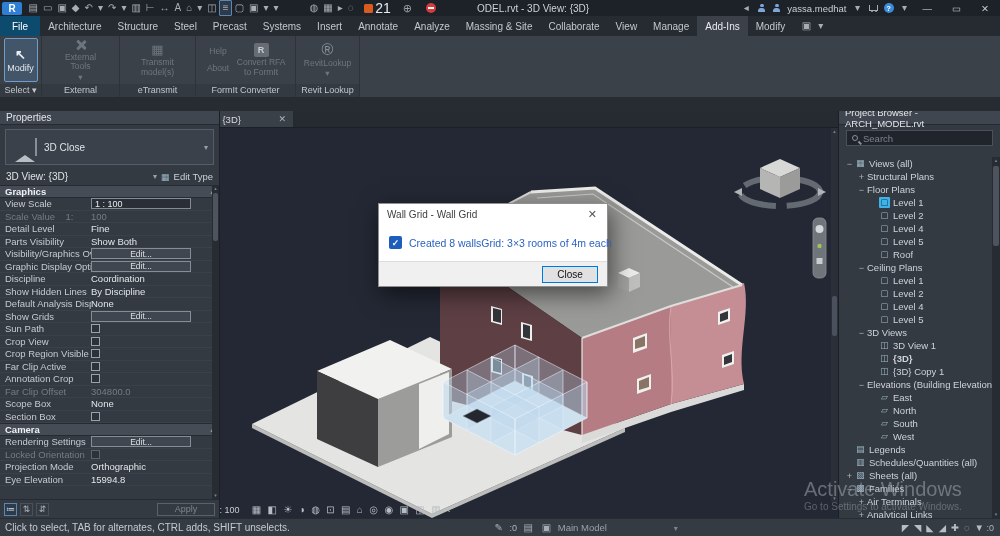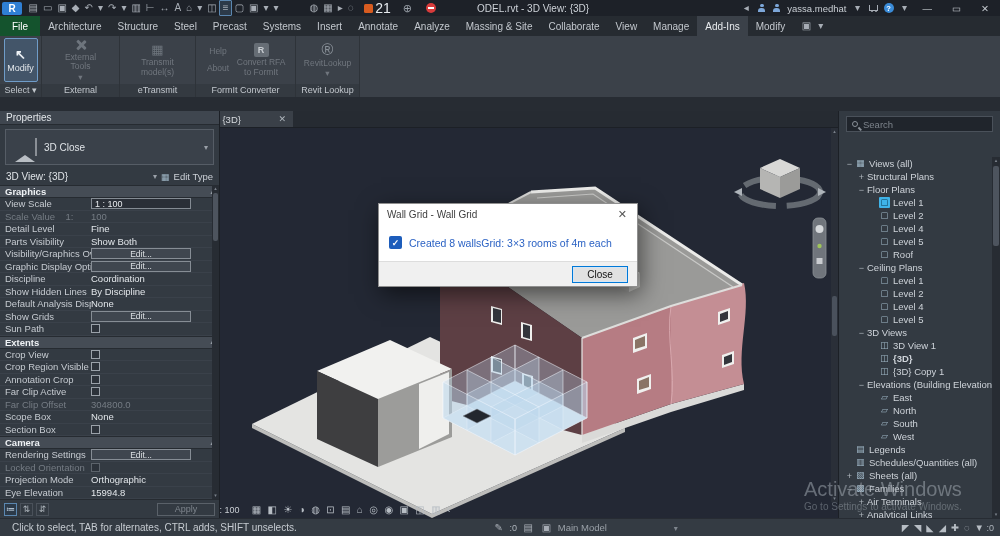--- a/index.html
+++ b/index.html
@@ -26,21 +26,21 @@
 .person::after{content:"";position:absolute;left:1px;top:4px;width:7px;height:4.5px;border-radius:3px 3px 0 0;background:#7da7d9}
 .username{color:#c9ced4;font-size:9.5px}
 .cart{width:9px;height:6px;border:1.2px solid #a7adb5;border-top:none;position:relative;flex:none}
 .cart::after{content:"";position:absolute;left:1px;top:5px;width:2px;height:2px;border-radius:50%;background:#a7adb5;box-shadow:4px 0 0 #a7adb5}
 .helpc{width:10px;height:10px;border-radius:50%;background:#3a8bd8;color:#fff;font-size:7.5px;font-weight:bold;display:flex;align-items:center;justify-content:center;flex:none}
 .winbtn{color:#c3c8ce;font-size:9.5px;padding:0 7px}
 
 
 .tabsrow{position:absolute;top:16px;height:20px;left:0;right:0;background:#262b31;display:flex;align-items:stretch;font-size:10px;color:#c3c8ce;z-index:19}
 .rtab{padding:0 8px;display:flex;align-items:center;white-space:nowrap}
-.rtab.file{background:#14532d;color:#fff;padding:0 12px}
+.rtab.file{background:#0c4a6e;color:#fff;padding:0 12px}
 .rtab.active{background:#3b4149;color:#e9ecef}
 .tabextra{display:flex;align-items:center;color:#9aa1a9;font-size:9px;gap:2px;padding-left:6px}
 
 
 .ribbon{position:absolute;top:36px;height:61px;left:0;right:0;background:#3b4149;display:flex;z-index:18}
 .rib-panel{border-right:1px solid #2e3339;display:flex;flex-direction:column;flex:none}
 .rib-body{flex:1;display:flex;align-items:center;justify-content:center;gap:3px;padding:1px 2px}
 .rib-label{height:13px;text-align:center;font-size:9px;color:#c2c7cd;background:#343a41;line-height:13px;white-space:nowrap}
 .btn-modify{width:34px;height:44px;background:rgba(90,140,190,.28);border:1px solid #6f9cc8;border-radius:2px;display:flex;flex-direction:column;align-items:center;justify-content:center;gap:2px}
 .btn-modify .cur{color:#eef2f6;font-size:13px;font-weight:bold;line-height:13px}
@@ -112,30 +112,30 @@
 .tw{width:11px;flex:none;color:#aeb5bc;font-size:9px;text-align:center}
 .ticon{width:11px;height:11px;flex:none;color:#9fb6c6;font-size:9px;line-height:11px;text-align:center;margin-right:3px}
 .ticon.sel{background:#3fb3e8;color:#0a3850;border-radius:1px}
 .tlabel{overflow:hidden}
 .tlabel.b{font-weight:bold}
 .bvsb{position:absolute;right:0;top:46px;bottom:0;width:8px;background:#272c33}
 .bvsb .th{position:absolute;left:1px;right:1px;top:9px;height:80px;background:#4d545e;border-radius:2px}
 
 
 .statusbar{position:absolute;left:0;right:0;bottom:0;height:18px;background:#343b43;color:#c6cbd1;font-size:10px;display:flex;align-items:center;z-index:20;border-top:1px solid #272c33}
-.hint{padding-left:12px;flex:none;width:492px;white-space:nowrap;overflow:hidden}
+.hint{padding-left:5px;flex:none;width:492px;white-space:nowrap;overflow:hidden}
 .sgroup{display:flex;align-items:center;gap:4px}
 .scount{color:#aeb5bc;font-size:9px}
 .mainmodel{color:#9aa1a8;font-size:9.5px;width:130px;display:flex;align-items:flex-end}
 .mainmodel .mmchev{margin-left:auto;color:#7e858d;font-size:8px;padding-right:10px}
 .sright{margin-left:auto;display:flex;align-items:center;padding-right:6px}
 .sright .gi{font-size:9.5px;color:#b7bdc4}
 
 
-.dialog{position:absolute;left:378px;top:203px;width:260px;height:84px;background:#fff;border:1px solid #8f8f8f;box-shadow:3px 7px 22px rgba(0,0,0,.55);z-index:40}
+.dialog{position:absolute;left:378px;top:203px;width:230px;height:84px;background:#fff;border:1px solid #8f8f8f;box-shadow:3px 7px 22px rgba(0,0,0,.55);z-index:40}
 .dlg-title{height:20px;display:flex;align-items:center;padding:0 8px;font-size:10px;color:#404040;background:#fff}
 .dlg-x{margin-left:auto;color:#555;font-size:11px;padding:0 2px}
 .dlg-body{height:37px;display:flex;align-items:center;padding:0 10px;gap:7px;background:#fff}
 .dlg-check{width:13px;height:13px;background:#1d5dbb;color:#fff;font-size:9px;font-weight:bold;display:flex;align-items:center;justify-content:center;border-radius:2px;flex:none}
 .dlg-msg{color:#2b62c4;font-size:10.5px;white-space:nowrap}
 .dlg-foot{height:25px;background:#f0f0f0;border-top:1px solid #ddd;display:flex;align-items:center;justify-content:flex-end;padding:0 9px}
 .dlg-close{width:56px;height:17px;background:#e1e1e1;border:1px solid #0078d7;box-shadow:inset 0 0 0 1px #d5e6f5;color:#111;font-size:10px;display:flex;align-items:center;justify-content:center}
 
 
 .watermark{position:absolute;left:804px;top:478px;z-index:60;pointer-events:none;color:rgba(170,178,186,.5);line-height:1.15}
@@ -332,38 +332,34 @@
           <span class="pval">None</span>
         </div>
         <div class="prow">
           <span class="plabel">Show Grids</span>
           <span class="pbtn">Edit...</span>
         </div>
         <div class="prow">
           <span class="plabel">Sun Path</span>
           <span class="pcheck"></span>
         </div>
-        <div class="sec-h">
-          <span>Extents</span>
-          <span class="pin">▴</span>
-        </div>
         <div class="prow">
           <span class="plabel">Crop View</span>
           <span class="pcheck"></span>
         </div>
         <div class="prow">
           <span class="plabel">Crop Region Visible</span>
           <span class="pcheck"></span>
         </div>
         <div class="prow">
+          <span class="plabel">Far Clip Active</span>
+          <span class="pcheck"></span>
+        </div>
+        <div class="prow">
           <span class="plabel">Annotation Crop</span>
-          <span class="pcheck"></span>
-        </div>
-        <div class="prow">
-          <span class="plabel">Far Clip Active</span>
           <span class="pcheck"></span>
         </div>
         <div class="prow">
           <span class="plabel dim">Far Clip Offset</span>
           <span class="pval dim">304800.0</span>
         </div>
         <div class="prow">
           <span class="plabel">Scope Box</span>
           <span class="pval">None</span>
         </div>
@@ -519,20 +515,23 @@
             <span class="gi">▣</span>
             <span class="gi">◫</span>
             <span class="gi">▥</span>
             <span class="gi">‹</span>
           </span>
       </div>
     </div>
   </div>
 
   <div class="browser">
+    <div class="pane-h">
+      <span style="font-size:9.5px">Project Browser - ARCH_MODEL.rvt</span>
+    </div>
     <div class="search">
       <span class="mag"></span>
       <span class="searchtxt">Search</span>
     </div>
     <div class="tree">
         <div class="tree-row" style="padding-left: 5px;">
           <span class="tw">−</span>
           <span class="ticon">▦</span>
           <span class="tlabel">Views (all)</span>
         </div>

